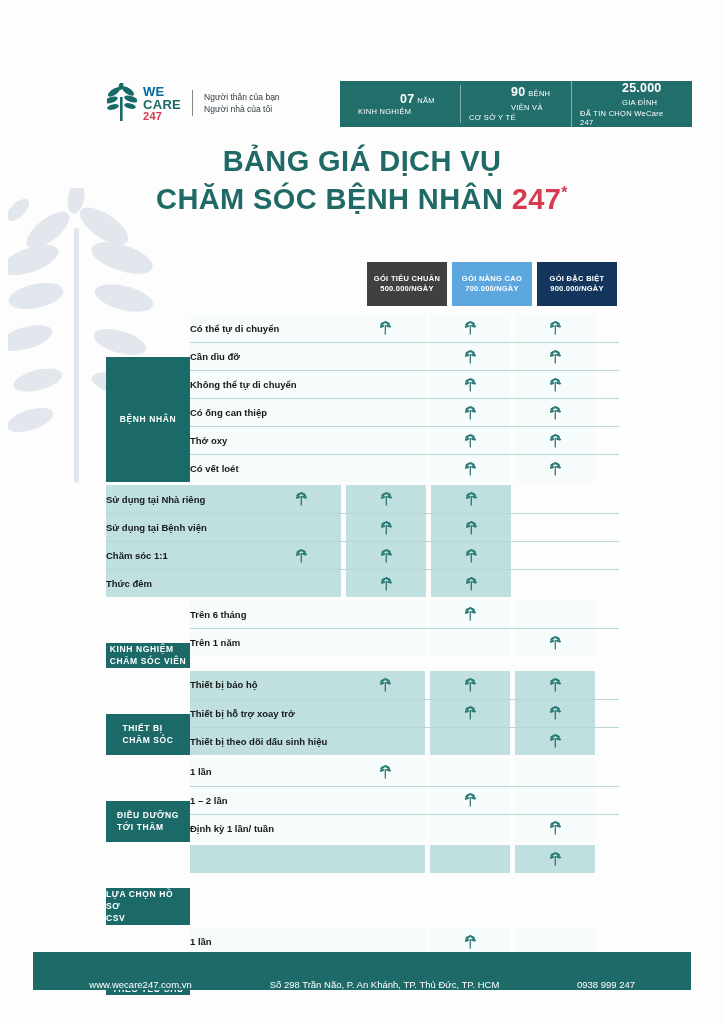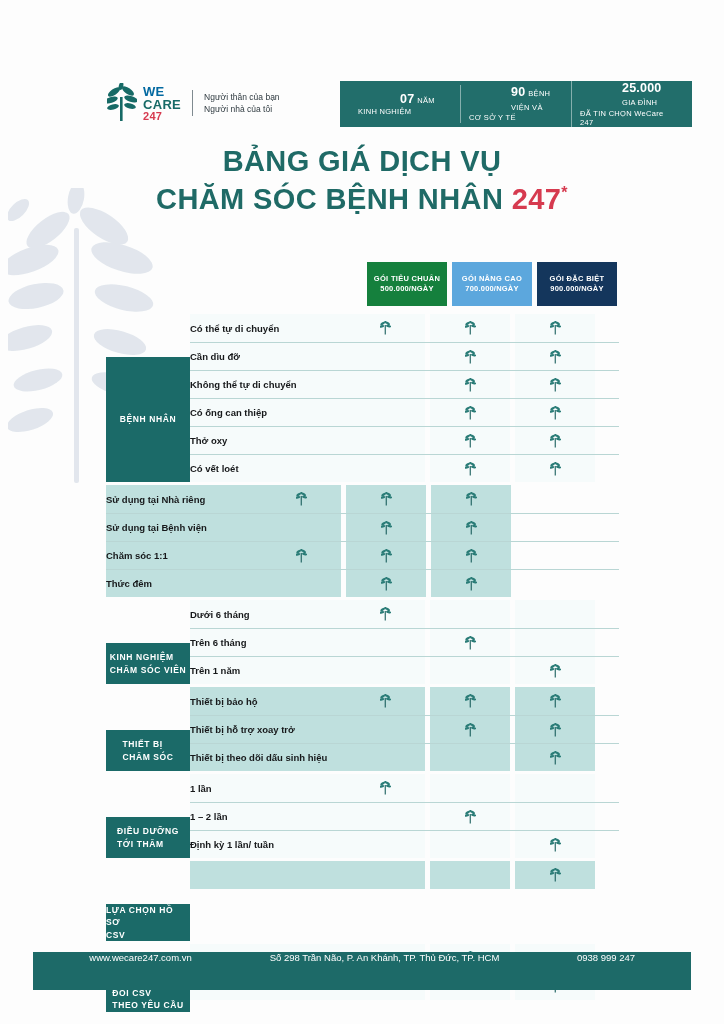--- a/index.html
+++ b/index.html
@@ -212,21 +212,21 @@
 
   
   .footer {
     position: absolute;
     left: 33px;
     top: 952px;
     width: 658px;
     height: 38px;
     background: #1d6a68;
     display: flex;
-    align-items: flex-start;
+    align-items: flex-end;
     color: #ffffff;
     font-size: 9.5px;
     z-index: 3;
   }
   .f-web  { width: 215px; text-align: center; }
   .f-addr { flex: 1; text-align: center; }
   .f-tel  { width: 170px; text-align: center; }
 </style>
 </head>
 <body>
@@ -308,21 +308,21 @@
 
   <div class="title-wrap">
     <div class="title-1">BẢNG GIÁ DỊCH VỤ</div>
     <div class="title-2">
       <span>CHĂM SÓC BỆNH NHÂN </span><span class="title-247">247</span><span class="title-star">*</span>
     </div>
   </div>
 
   <div class="table-area">
     <div class="col-heads" id="col-heads">
-        <div class="col-head ch-0" style="background: #15803d;">
+        <div class="col-head ch-0" style="background: #404040;">
           <div class="ch-name">GÓI TIÊU CHUẨN</div>
           <div class="ch-price">500.000/NGÀY</div>
         </div>
         <div class="col-head ch-1" style="background: rgb(92, 167, 221);">
           <div class="ch-name">GÓI NÂNG CAO</div>
           <div class="ch-price">700.000/NGÀY</div>
         </div>
         <div class="col-head ch-2" style="background: rgb(20, 54, 92);">
           <div class="ch-name">GÓI ĐẶC BIỆT</div>
           <div class="ch-price">900.000/NGÀY</div>
@@ -668,39 +668,20 @@
                   </svg>
                 </div>
               </div>
             </div>
           </div>
         </div>
         <div class="section">
           <div class="sec-label">KINH NGHIỆM<br>CHĂM SÓC VIÊN</div>
           <div class="sec-rows tint-light">
             <div class="row">
-              <div class="row-label">Dưới 6 tháng</div>
-              <div class="cells">
-                <div class="cell">
-                  <svg class="mark" viewBox="0 0 11 14">
-                    <rect x="4.7" y="4" width="1.1" height="9.5" fill="#1a5f5c"></rect>
-                    <g fill="#2a7c77">
-                      <ellipse cx="2.6" cy="2.6" rx="2.6" ry="1.2" transform="rotate(-35 2.6 2.6)"></ellipse>
-                      <ellipse cx="7.7" cy="2.3" rx="2.6" ry="1.2" transform="rotate(35 7.7 2.3)"></ellipse>
-                      <ellipse cx="1.7" cy="5.4" rx="2.6" ry="1.2" transform="rotate(-15 1.7 5.4)"></ellipse>
-                      <ellipse cx="8.6" cy="5.1" rx="2.6" ry="1.2" transform="rotate(15 8.6 5.1)"></ellipse>
-                      <ellipse cx="5.2" cy="0.9" rx="1.6" ry="0.9" transform="rotate(-75 5.2 0.9)"></ellipse>
-                    </g>
-                  </svg>
-                </div>
-                <div class="cell"></div>
-                <div class="cell"></div>
-              </div>
-            </div>
-            <div class="row">
               <div class="row-label">Trên 6 tháng</div>
               <div class="cells">
                 <div class="cell"></div>
                 <div class="cell">
                   <svg class="mark" viewBox="0 0 11 14">
                     <rect x="4.7" y="4" width="1.1" height="9.5" fill="#1a5f5c"></rect>
                     <g fill="#2a7c77">
                       <ellipse cx="2.6" cy="2.6" rx="2.6" ry="1.2" transform="rotate(-35 2.6 2.6)"></ellipse>
                       <ellipse cx="7.7" cy="2.3" rx="2.6" ry="1.2" transform="rotate(35 7.7 2.3)"></ellipse>
                       <ellipse cx="1.7" cy="5.4" rx="2.6" ry="1.2" transform="rotate(-15 1.7 5.4)"></ellipse>

